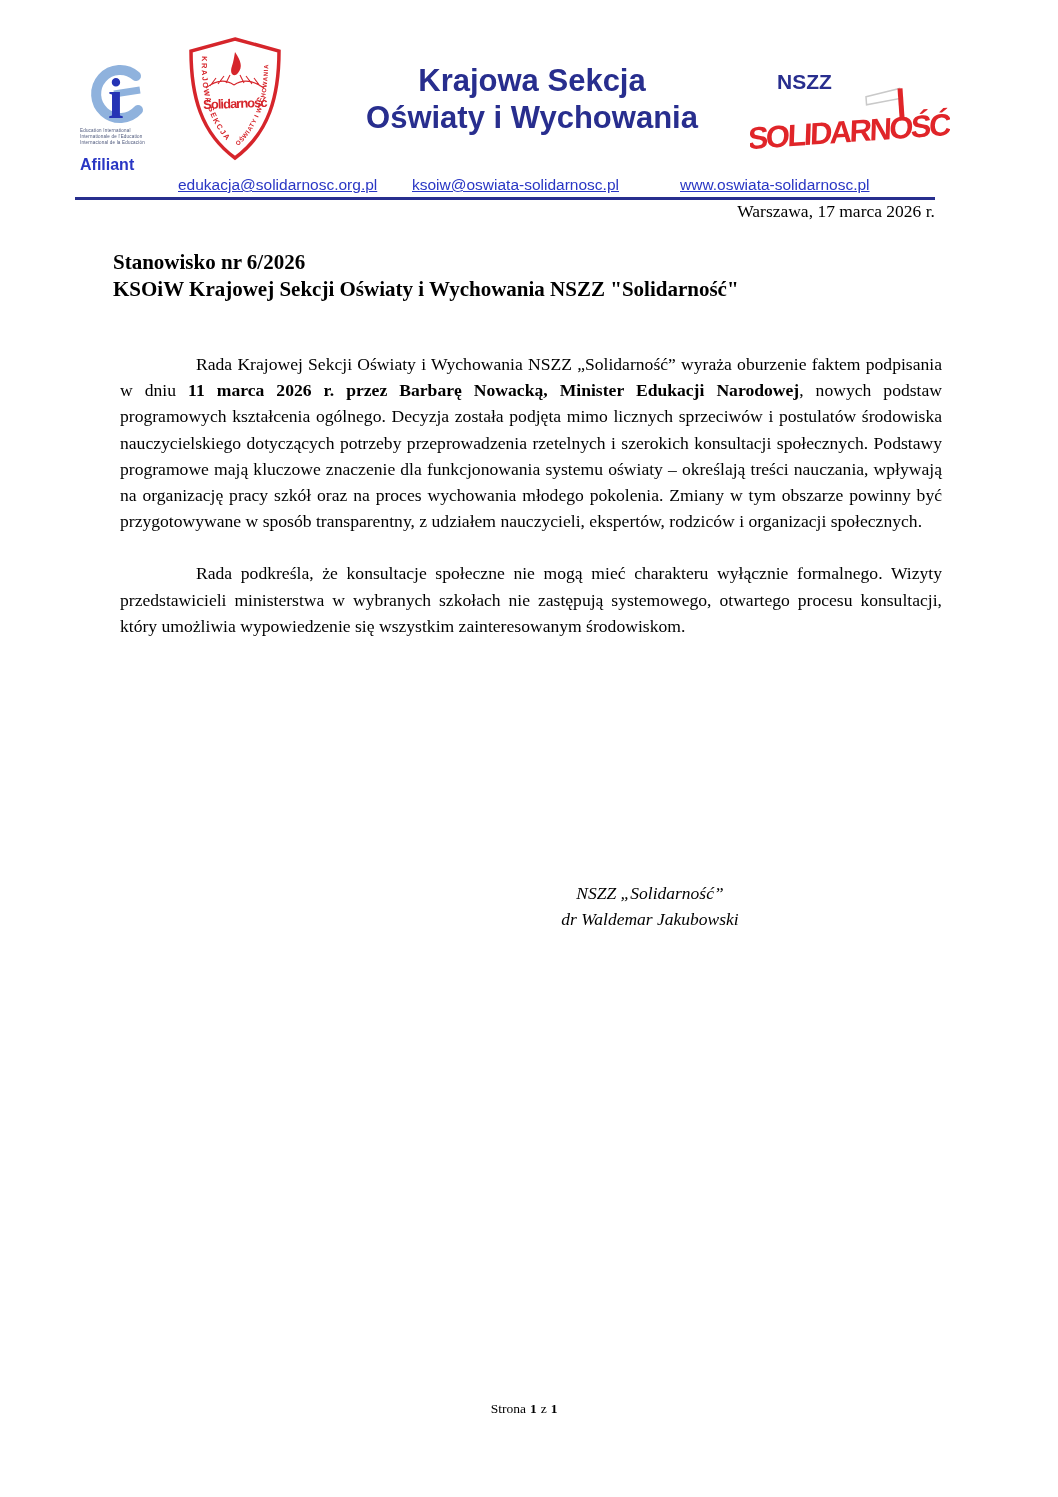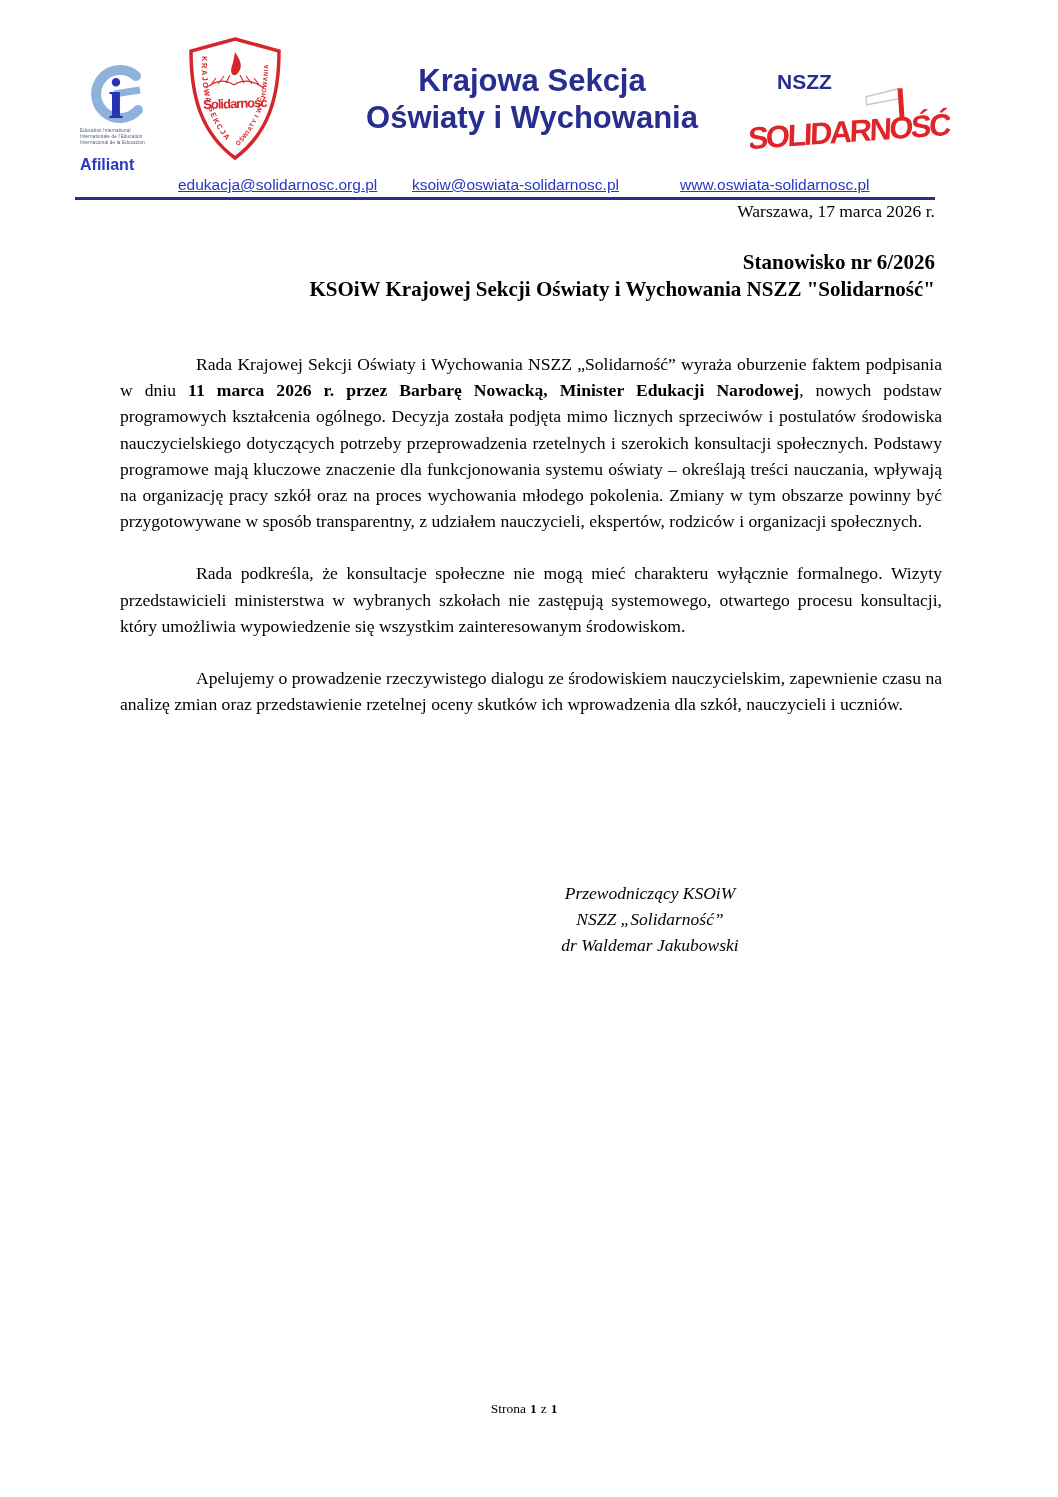--- a/index.html
+++ b/index.html
@@ -46,21 +46,21 @@
   .links-row a{color:#2936c4;text-decoration:underline;position:absolute;white-space:nowrap;}
   .link1{left:178px;} .link2{left:412px;} .link3{left:680px;}
   .header-rule{position:absolute;left:75px;top:197px;width:860px;height:3px;background:#282e8e;}
   
   .date-line{
     position:absolute;left:113px;top:201px;width:822px;
     text-align:right;font-size:17.5px;
   }
   .doc-title{
     position:absolute;left:113px;top:249px;width:822px;
-    text-align:right;font-weight:bold;font-size:21px;line-height:27px;
+    text-align:left;font-weight:bold;font-size:21px;line-height:27px;
   }
   .body-text{
     position:absolute;left:120px;top:351px;width:822px;
     font-size:17.6px;line-height:26.2px;text-align:justify;
   }
   .body-text p{margin:0 0 26px 0;text-indent:76px;}
   .signature{
     position:absolute;left:470px;top:880px;width:360px;
     text-align:center;font-style:italic;font-size:17.5px;line-height:26px;
   }
@@ -127,25 +127,23 @@
   <div class="date-line">Warszawa, 17 marca 2026 r.</div>
 
   <div class="doc-title">
     <div>Stanowisko nr 6/2026</div>
     <div>KSOiW Krajowej Sekcji Oświaty i Wychowania NSZZ "Solidarność"</div>
   </div>
 
   <div class="body-text">
     <p><span>Rada Krajowej Sekcji Oświaty i Wychowania NSZZ „Solidarność” wyraża oburzenie faktem podpisania w dniu </span><b>11 marca 2026 r. przez Barbarę Nowacką, Minister Edukacji Narodowej</b><span>, nowych podstaw programowych kształcenia ogólnego. Decyzja została podjęta mimo licznych sprzeciwów i postulatów środowiska nauczycielskiego dotyczących potrzeby przeprowadzenia rzetelnych i szerokich konsultacji społecznych. Podstawy programowe mają kluczowe znaczenie dla funkcjonowania systemu oświaty – określają treści nauczania, wpływają na organizację pracy szkół oraz na proces wychowania młodego pokolenia. Zmiany w tym obszarze powinny być przygotowywane w sposób transparentny, z udziałem nauczycieli, ekspertów, rodziców i organizacji społecznych.</span></p>
     <p>Rada podkreśla, że konsultacje społeczne nie mogą mieć charakteru wyłącznie formalnego. Wizyty przedstawicieli ministerstwa w wybranych szkołach nie zastępują systemowego, otwartego procesu konsultacji, który umożliwia wypowiedzenie się wszystkim zainteresowanym środowiskom.</p>
-    <p>Apelujemy o prowadzenie rzeczywistego dialogu ze środowiskiem nauczycielskim, zapewnienie czasu na analizę zmian oraz przedstawienie rzetelnej oceny skutków ich wprowadzenia dla szkół, nauczycieli i uczniów.</p>
   </div>
 
   <div class="signature">
-    <div>Przewodniczący KSOiW</div>
     <div>NSZZ „Solidarność”</div>
     <div>dr Waldemar Jakubowski</div>
   </div>
 
   <div class="footer">
     <span>Strona</span><span class="sp"></span><b>1</b><span class="sp"></span><span>z</span><span class="sp"></span><b>1</b>
   </div>
 
 </div>
 

